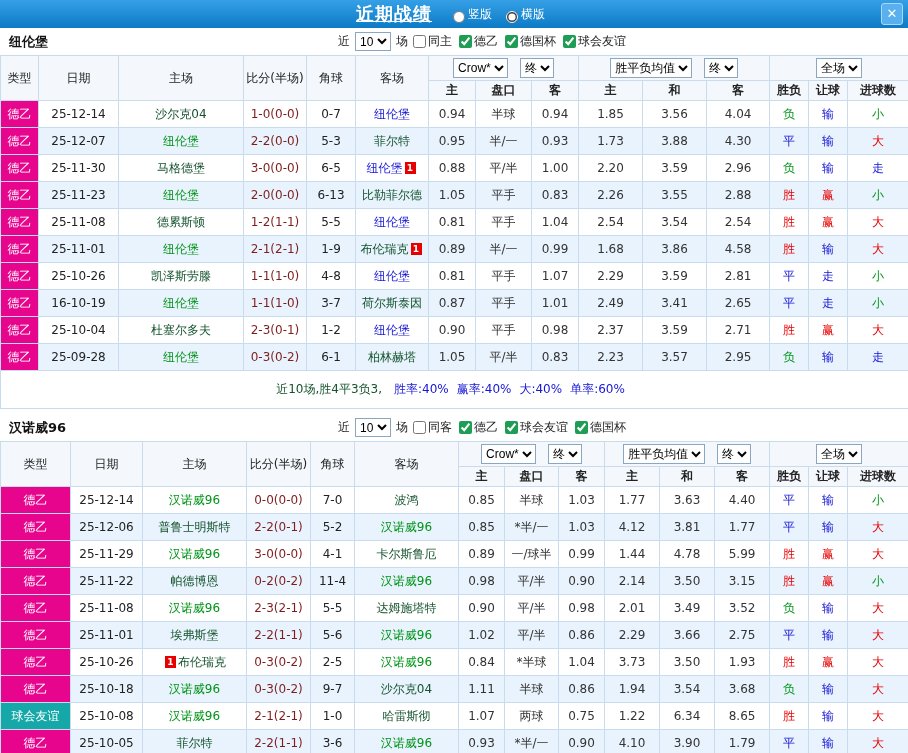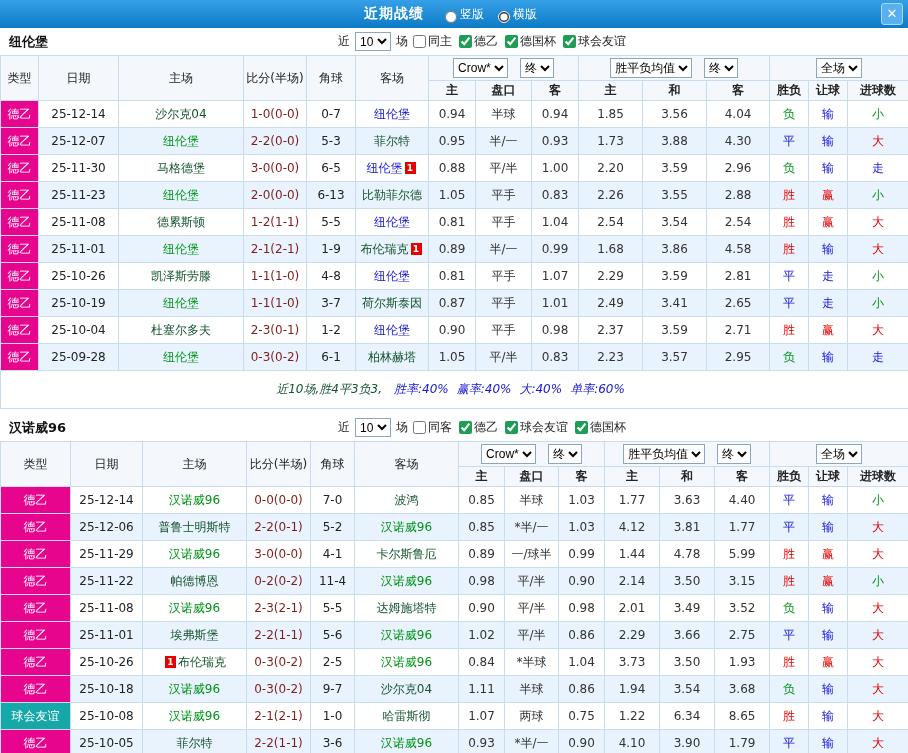--- a/index.html
+++ b/index.html
@@ -8,21 +8,21 @@
     width:908px; height:753px; overflow:hidden; background:#fff;
     font-family:"DejaVu Sans","Liberation Sans",sans-serif;
     font-size:12px; color:#222;
   }
   
   .titlebar {
     height:28px; background:linear-gradient(#35a0e6,#0c7ac6);
     display:flex; align-items:center; justify-content:center;
     position:relative; color:#fff;
   }
-  .titlebar .title { font-weight:bold; font-size:14px; margin-right:14px; letter-spacing:1px; }
+  .titlebar .title { font-weight:bold; font-size:18px; margin-right:14px; letter-spacing:1px;text-decoration:underline; }
   .mode-label { display:inline-flex; align-items:flex-end; gap:3px; margin:0 7px; font-size:12px; cursor:pointer; }
   .mode-label input { width:12px; height:12px; accent-color:#ffffff; margin:0; }
   .close-btn {
     position:absolute; right:5px; top:3px; width:22px; height:22px;
     background:#58b0ee; border:1px solid #a8d7f7; border-radius:3px;
     color:#fff; font-weight:bold; font-size:13px; line-height:20px; text-align:center; cursor:pointer;
   }
   
   .section { position:relative; }
   .section + .section { margin-top:5px; }
@@ -54,21 +54,21 @@
   .team-link { cursor:pointer; }
   .c-black { color:#14532d; }
   .c-green { color:#009418; }
   .c-blue  { color:#1616d6; }
   .c-red   { color:#e60000; }
   .badge {
     display:inline-block; background:#e60000; color:#fff;
     font-size:9px; font-weight:bold; min-width:11px; height:12px;
     line-height:12px; padding:0 1px; margin:0 2px; vertical-align:1px;
   }
-  .summary-cell { height:38px; background:#fff; font-size:12px;font-style:italic; }
+  .summary-cell { height:38px; background:#fff; font-size:12px; }
   .summary-cell span { margin:0 8px 0 0; }
   .summary-cell span:first-child { margin-right:12px; }
 </style>
 </head>
 <body>
 
 <div class="panel">
 
   <div class="titlebar">
     <span class="title">近期战绩</span>
@@ -277,21 +277,21 @@
             <td class="num-cell">1.07</td>
             <td class="num-cell">2.29</td>
             <td class="num-cell">3.59</td>
             <td class="num-cell">2.81</td>
             <td class="res-cell c-blue">平</td>
             <td class="res-cell c-blue">走</td>
             <td class="res-cell c-green">小</td>
           </tr>
           <tr>
             <td class="type-cell type-magenta">德乙</td>
-            <td class="date-cell">25-10-19</td>
+            <td class="date-cell">16-10-19</td>
             <td><span class="team-link c-green">纽伦堡</span></td>
             <td class="score-cell">1-1(1-0)</td>
             <td class="corner-cell">3-7</td>
             <td><span class="team-link c-black">荷尔斯泰因</span></td>
             <td class="num-cell">0.87</td>
             <td class="num-cell">平手</td>
             <td class="num-cell">1.01</td>
             <td class="num-cell">2.49</td>
             <td class="num-cell">3.41</td>
             <td class="num-cell">2.65</td>

